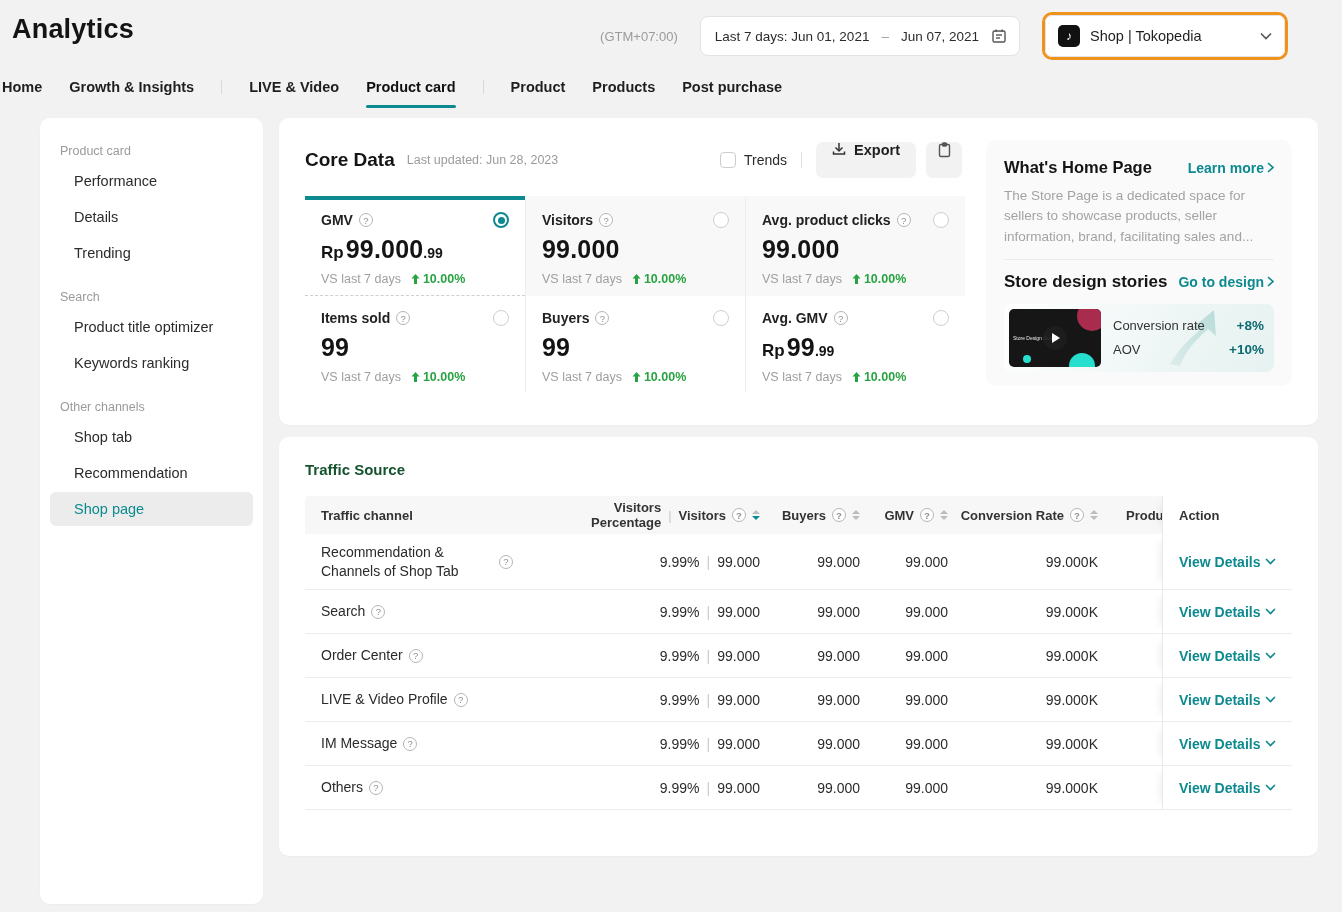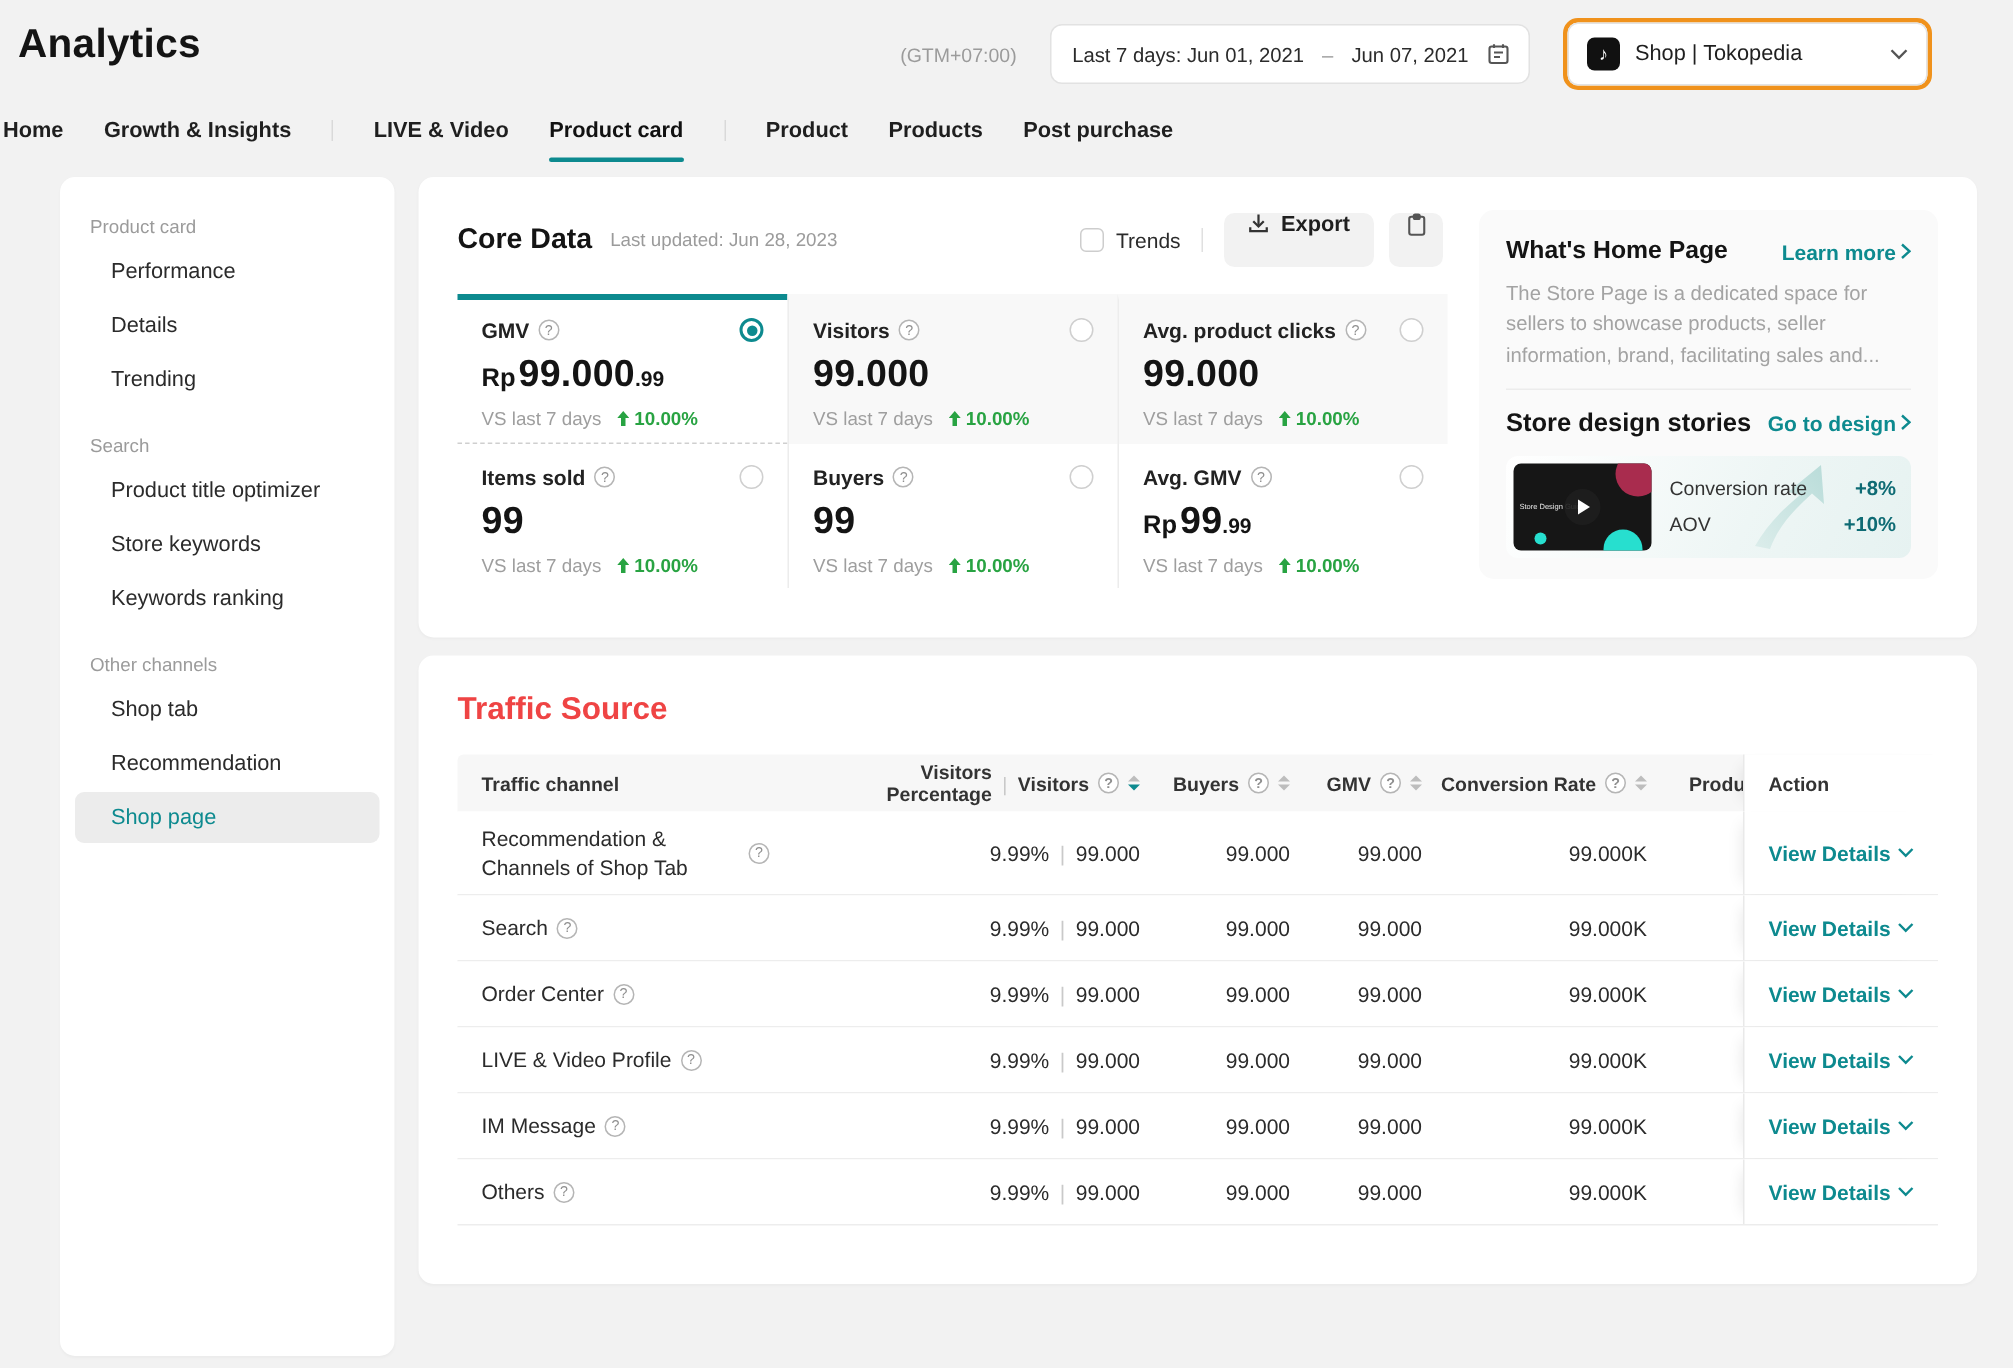--- a/index.html
+++ b/index.html
@@ -96,21 +96,21 @@
   .play{position:absolute;left:50%;top:50%;transform:translate(-50%,-50%);width:24px;height:24px;border-radius:50%;background:rgba(30,30,30,.9)}
   .play::after{content:'';position:absolute;left:9px;top:7px;border-left:8px solid #fff;border-top:5px solid transparent;border-bottom:5px solid transparent}
   .p-stats{flex:1;display:flex;flex-direction:column;gap:9px;position:relative;z-index:1}
   .stat-row{display:flex;align-items:center;justify-content:space-between}
   .stat-label{font-size:13px;color:#333}
   .stat-val{font-size:13.5px;font-weight:700;color:#0e6b74}
   .rise-arrow{position:absolute;right:52px;top:2px;z-index:0}
 
   
   .card2{margin-top:12px;height:419px;padding:24px 26px}
-  .t-title{font-size:21px;font-weight:700;color:#ef4444}
+  .t-title{font-size:15px;font-weight:700;color:#14532d}
   .table{margin-top:18px}
   .thead{display:flex;align-items:stretch;background:#f7f7f7;height:38px;border-radius:4px 4px 0 0;font-size:13px;font-weight:600;color:#333}
   .trow{display:flex;align-items:stretch;height:44px;border-bottom:1px solid #ededed;font-size:14px;color:#2b2b2b;background:#fff}
   .trow.tall{height:56px}
   .cell{display:flex;align-items:center}
   .c-ch{width:240px;padding-left:16px}
   .c-ch .ch-txt{max-width:172px;line-height:1.35}
   .c-vis{width:215px;justify-content:flex-end;text-align:right}
   .c-buy{width:100px;justify-content:flex-end}
   .c-gmv{width:88px;justify-content:flex-end}
@@ -179,21 +179,20 @@
   </nav>
 
   <aside class="sidebar">
     <div class="sec-title">Product card</div>
     <div class="side-item">Performance</div>
     <div class="side-item">Details</div>
     <div class="side-item">Trending</div>
 
     <div class="sec-title">Search</div>
     <div class="side-item">Product title optimizer</div>
-    <div class="side-item">Store keywords</div>
     <div class="side-item">Keywords ranking</div>
 
     <div class="sec-title">Other channels</div>
     <div class="side-item">Shop tab</div>
     <div class="side-item">Recommendation</div>
     <div class="side-item selected">Shop page</div>
   </aside>
 
   <main class="main">
 

